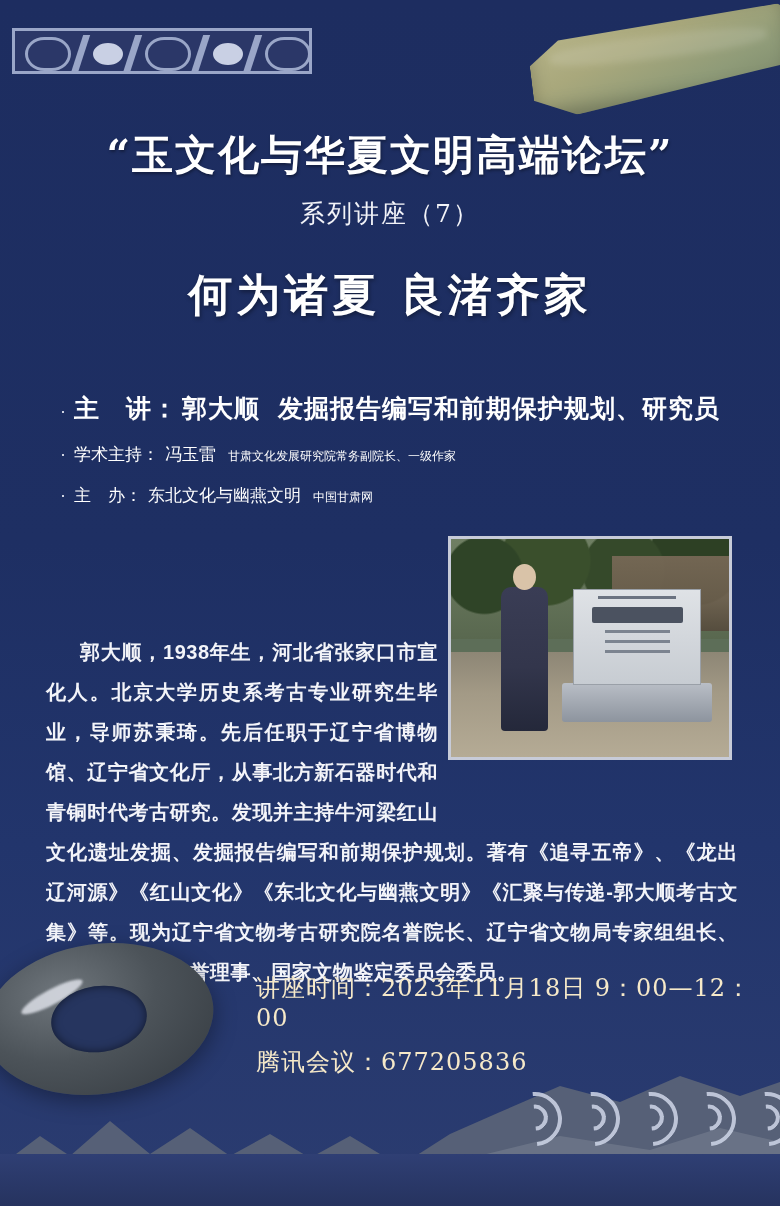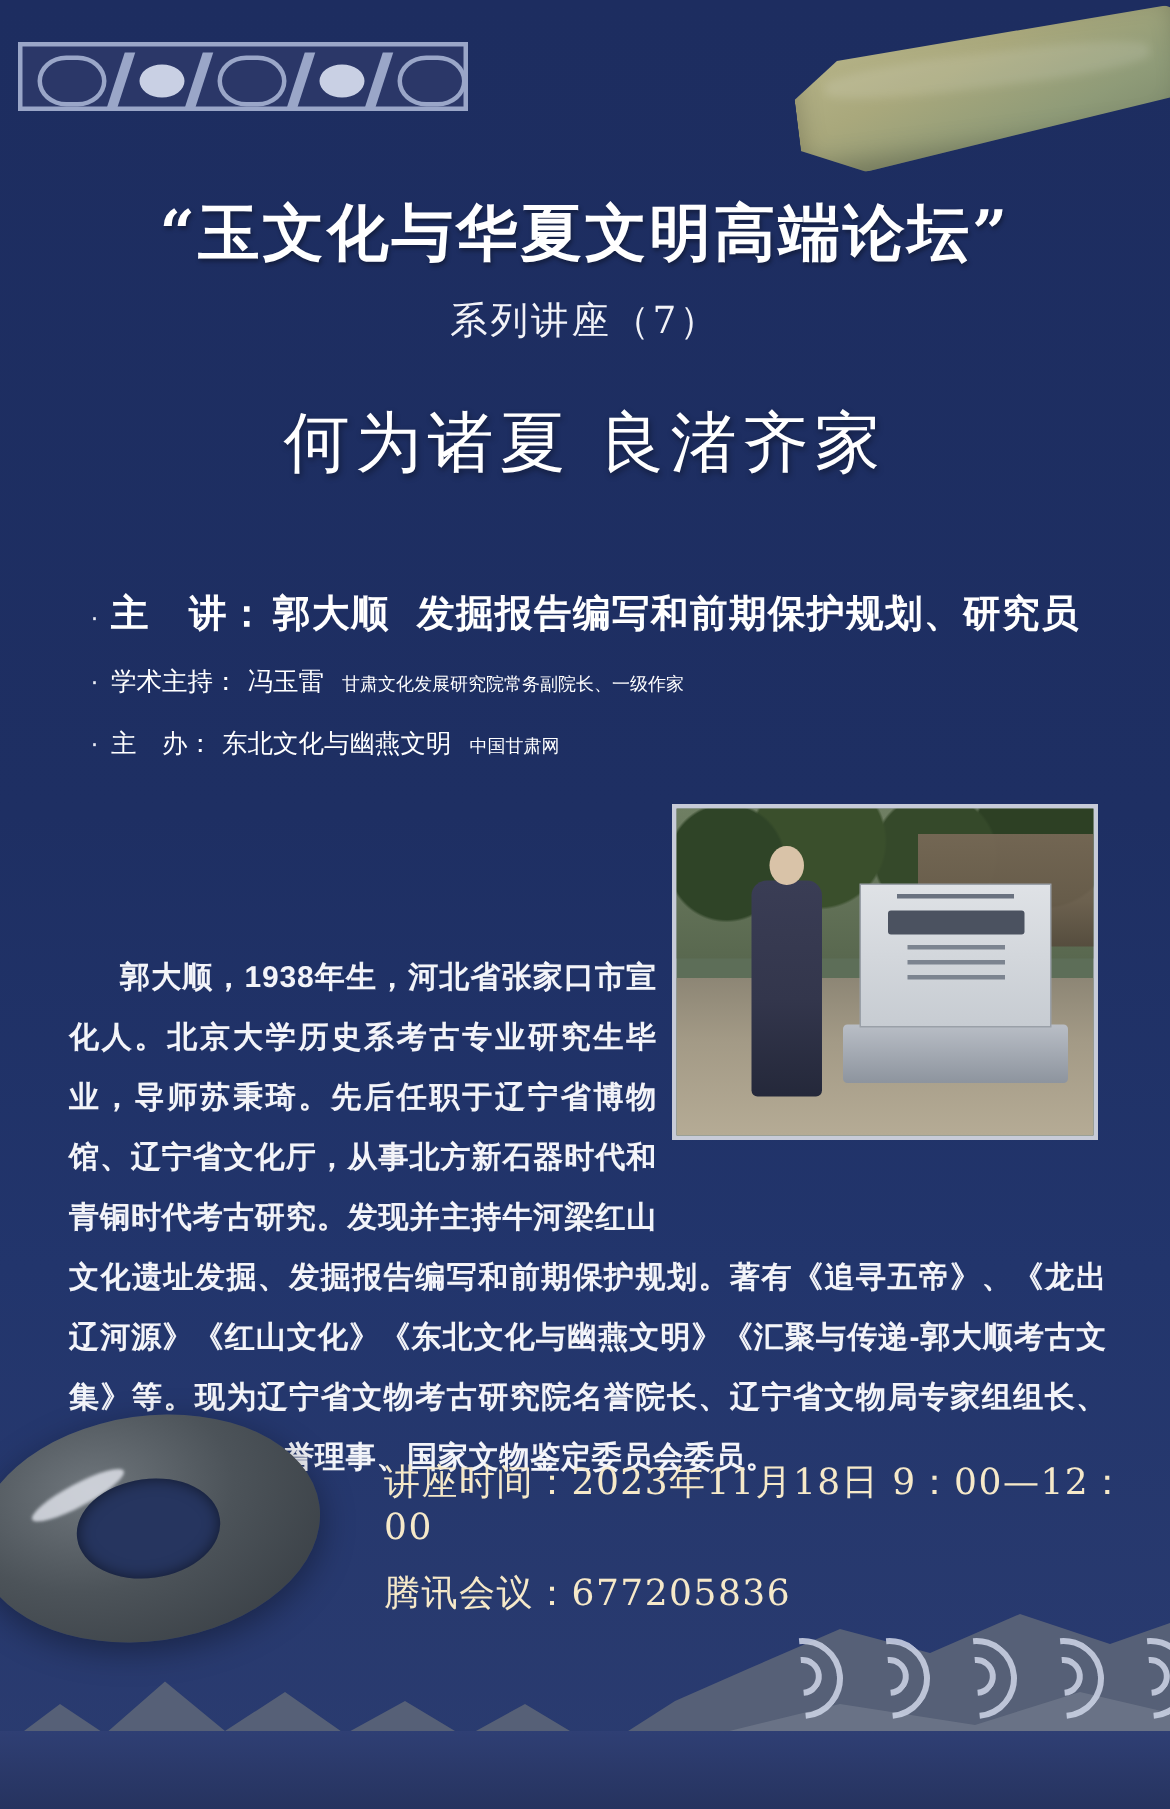--- a/index.html
+++ b/index.html
@@ -106,21 +106,21 @@
     margin-top: 14px;
     font-family: "DejaVu Serif", "Liberation Serif", serif;
     font-size: 25px;
     letter-spacing: 2px;
     color: #f2f3f8;
   }
   .main-title {
     margin-top: 36px;
     font-family: "DejaVu Serif", "Liberation Serif", serif;
     font-size: 44px;
-    font-weight: normal;
+    font-weight: bold;
     letter-spacing: 4px;
     color: #ffffff;
     text-shadow: 1px 2px 4px rgba(0,0,0,.4);
   }
 
   
   .credits {
     position: absolute;
     left: 60px;
     top: 392px;

